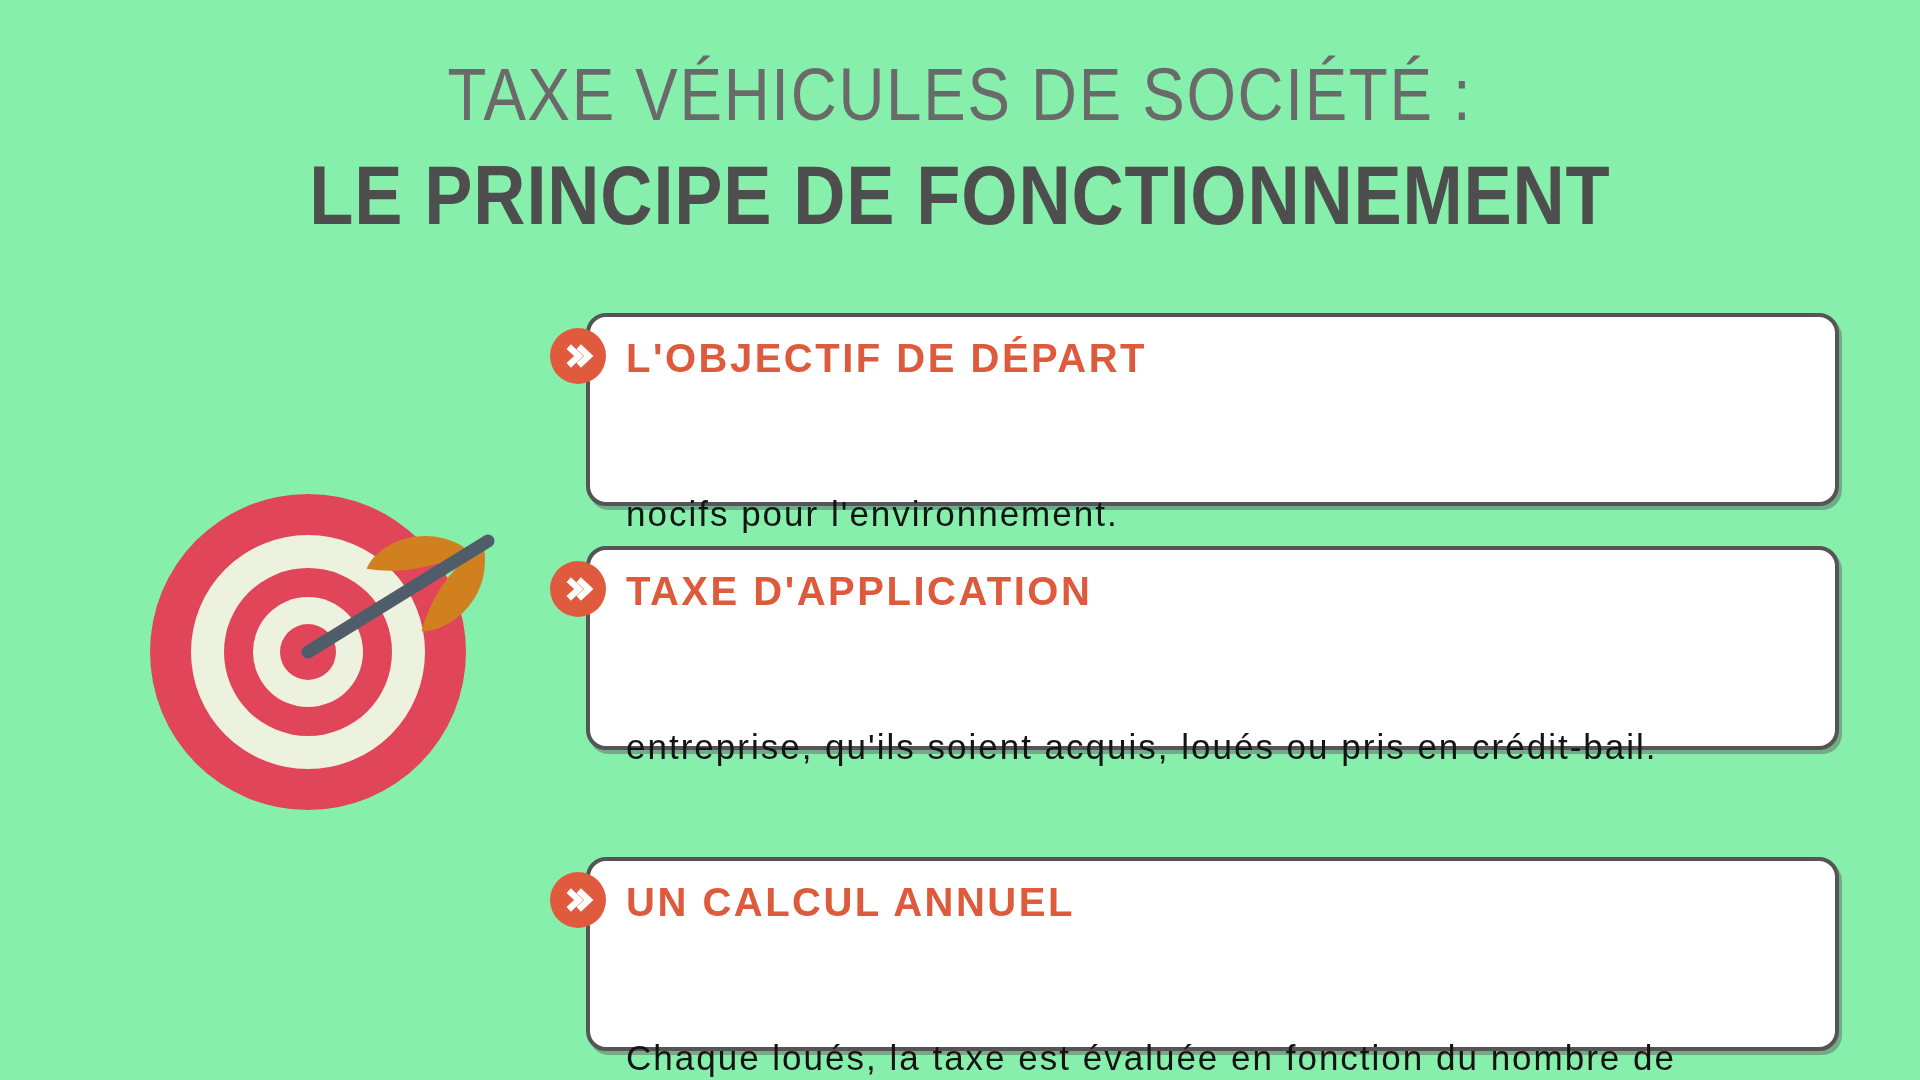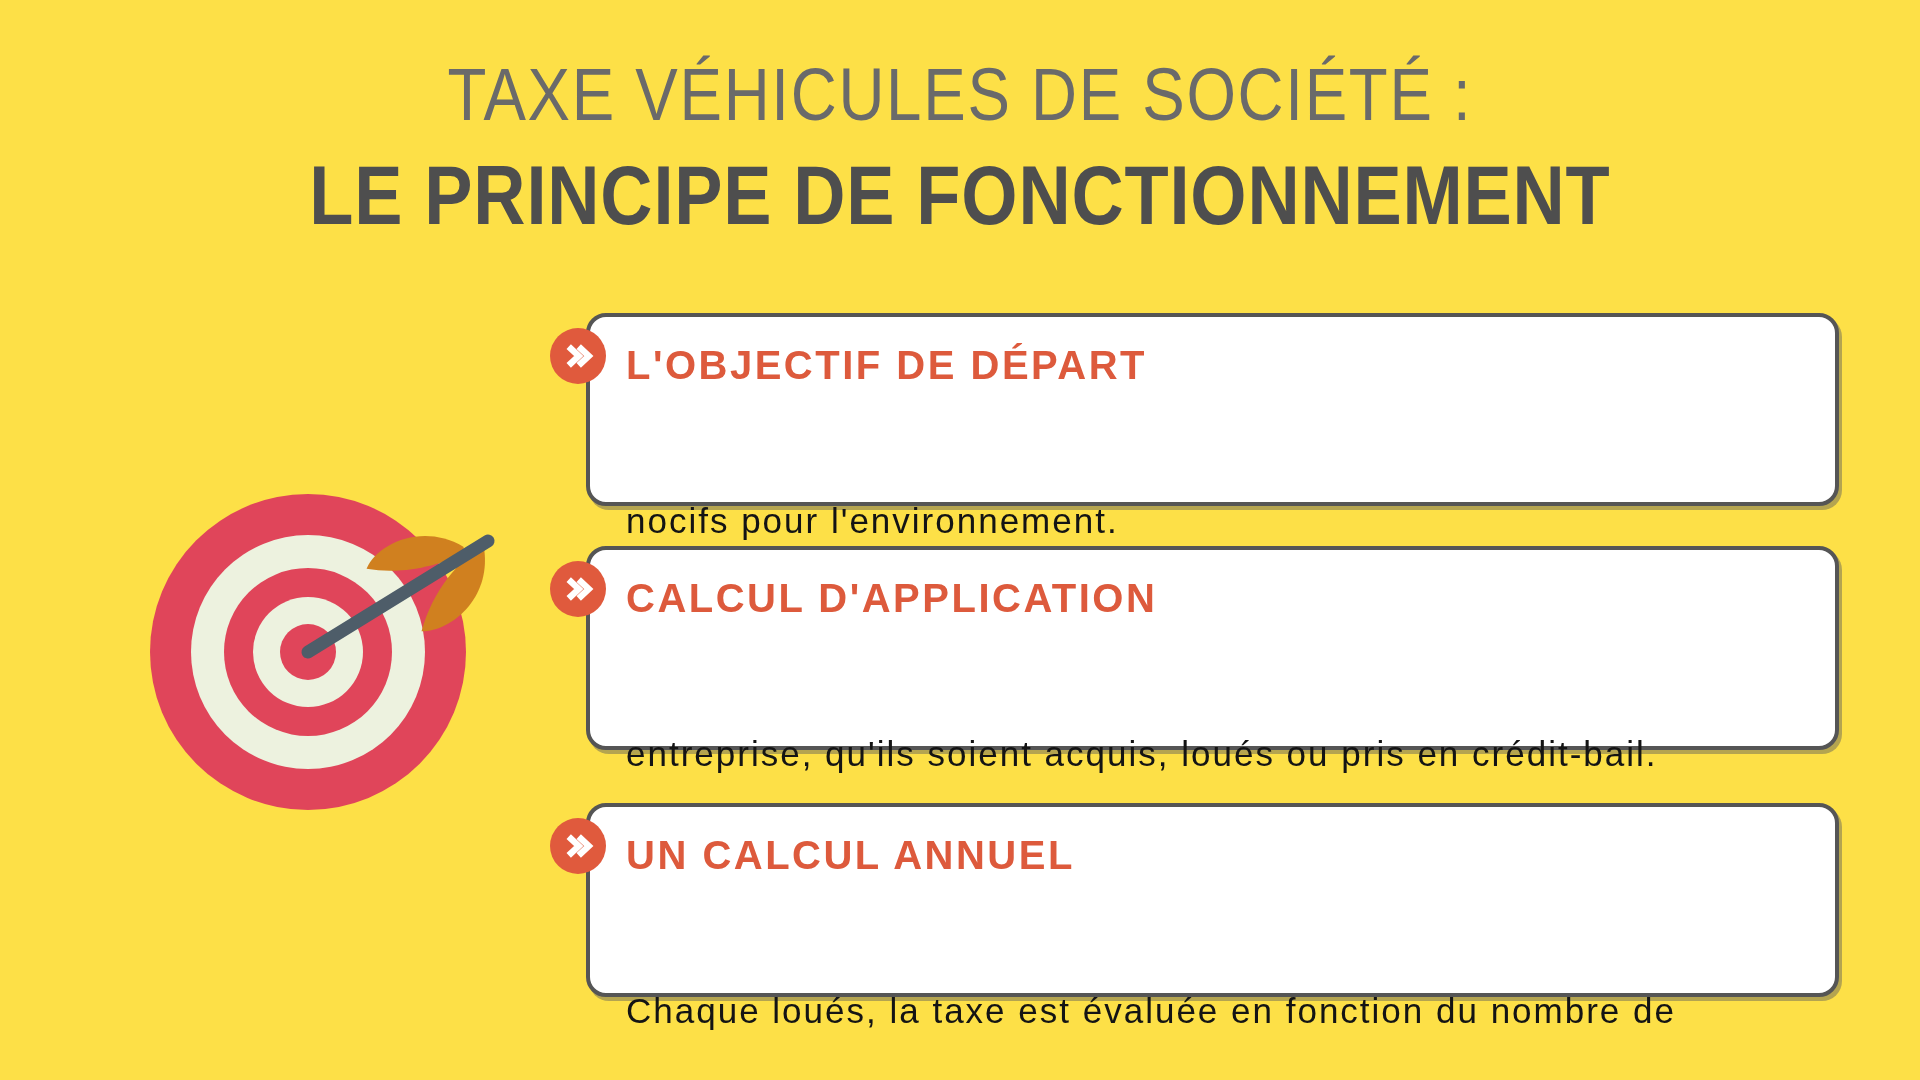--- a/index.html
+++ b/index.html
@@ -1,36 +1,36 @@
 <!DOCTYPE html>
 <html><head>
 <meta charset="utf-8">
 <style>
   * { margin: 0; padding: 0; box-sizing: border-box; }
   html, body { width: 1920px; height: 1080px; background: #ffffff; overflow: hidden;
                font-family: "Liberation Sans", sans-serif; }
-  .stage { position: absolute; inset: 0; width: 1920px; height: 1080px; background: #fde047; }
+  .stage { position: absolute; inset: 0; width: 1920px; height: 1080px; background: #86efac; }
 
   
   .title-wrap { position: absolute; top: 45px; left: 0; width: 1920px; text-align: center; }
   .title-line1 { display: block; font-size: 74px; line-height: 100px; font-weight: 400;
                  color: #6a6a6a; letter-spacing: 2px; transform: scaleX(0.86); transform-origin: 50% 50%;
                  white-space: nowrap; }
   .title-line2 { display: block; font-size: 84px; line-height: 100px; font-weight: 700;
                  color: #4e4e4e; letter-spacing: 1px; transform: scaleX(0.86); transform-origin: 50% 50%;
                  white-space: nowrap; }
 
   
   .card { position: absolute; left: 586px; width: 1253px; background: #ffffff;
           border: 4px solid #555555; border-radius: 20px;
           box-shadow: 3px 4px 0 rgba(90,90,90,0.45);
-          padding: 22px 30px 0 36px; }
+          padding: 15px 30px 0 36px; }
   .card-1 { top: 313px; height: 193px; }
   .card-2 { top: 546px; height: 204px; }
-  .card-3 { top: 803px; height: 194px; }
+  .card-3 { top: 857px; height: 194px; }
 
   .badge { position: absolute; left: -40px; top: 11px; width: 56px; height: 56px;
            border-radius: 50%; background: #e05a3d; display: flex;
            align-items: center; justify-content: center; }
   .badge svg { display: block; }
 
   .card-head { display: flex; align-items: center; height: 52px; }
   .card-title { font-size: 40px; font-weight: 700; color: #dd5a3c; letter-spacing: 2.5px;
                 white-space: nowrap; }
   .card-body { font-size: 35px; line-height: 52px; color: #141414; letter-spacing: 2px;
@@ -81,21 +81,21 @@
   </div>
 
   <div class="card card-2">
     <div class="badge">
       <svg width="40" height="40" viewBox="0 0 56 56" aria-hidden="true">
         <path d="M15 15 L29 28 L15 41" stroke="#ffffff" stroke-width="9" fill="none"></path>
         <path d="M29 15 L43 28 L29 41" stroke="#ffffff" stroke-width="9" fill="none"></path>
       </svg>
     </div>
     <div class="card-head">
-      <span class="card-title">CALCUL D'APPLICATION</span>
+      <span class="card-title">TAXE D'APPLICATION</span>
     </div>
     <div class="card-body">
       <span class="line">entreprise, qu'ils soient acquis, loués ou pris en crédit-bail.</span>
     </div>
   </div>
 
   <div class="card card-3">
     <div class="badge">
       <svg width="40" height="40" viewBox="0 0 56 56" aria-hidden="true">
         <path d="M15 15 L29 28 L15 41" stroke="#ffffff" stroke-width="9" fill="none"></path>

